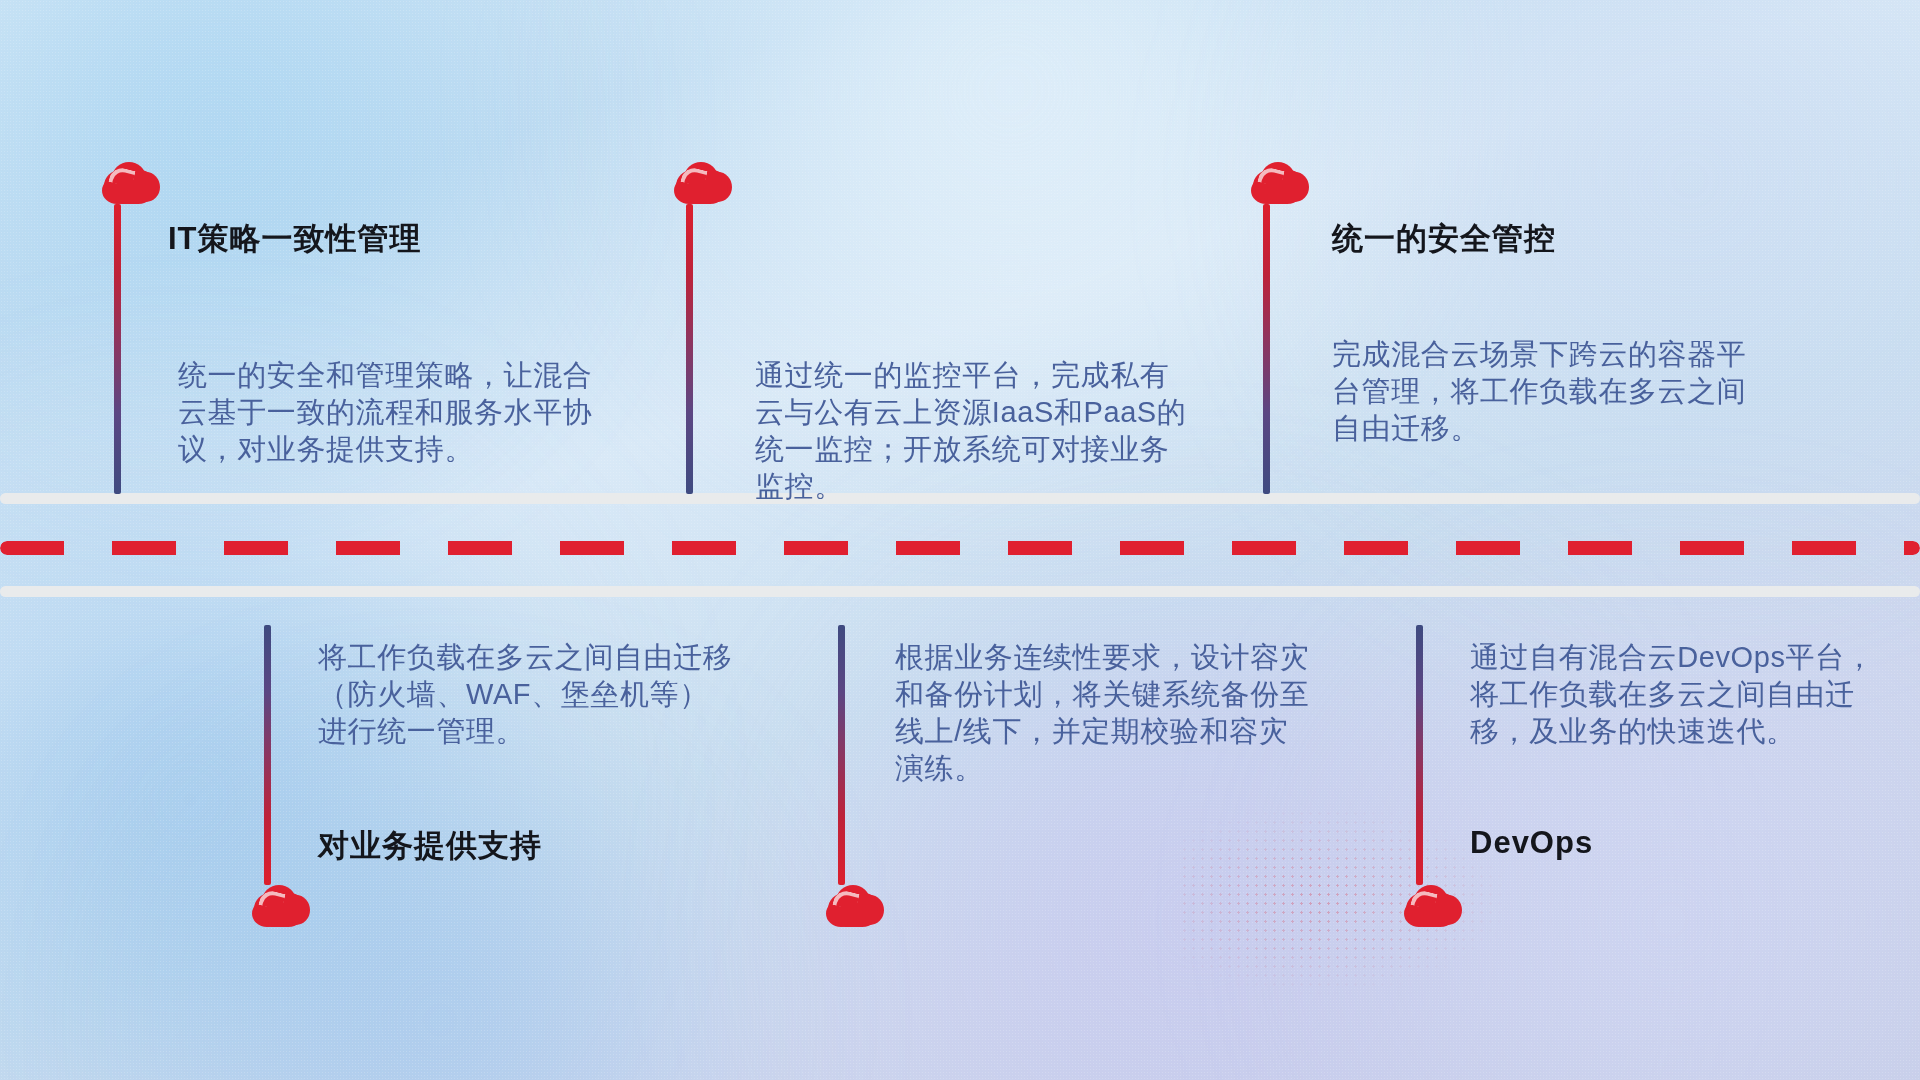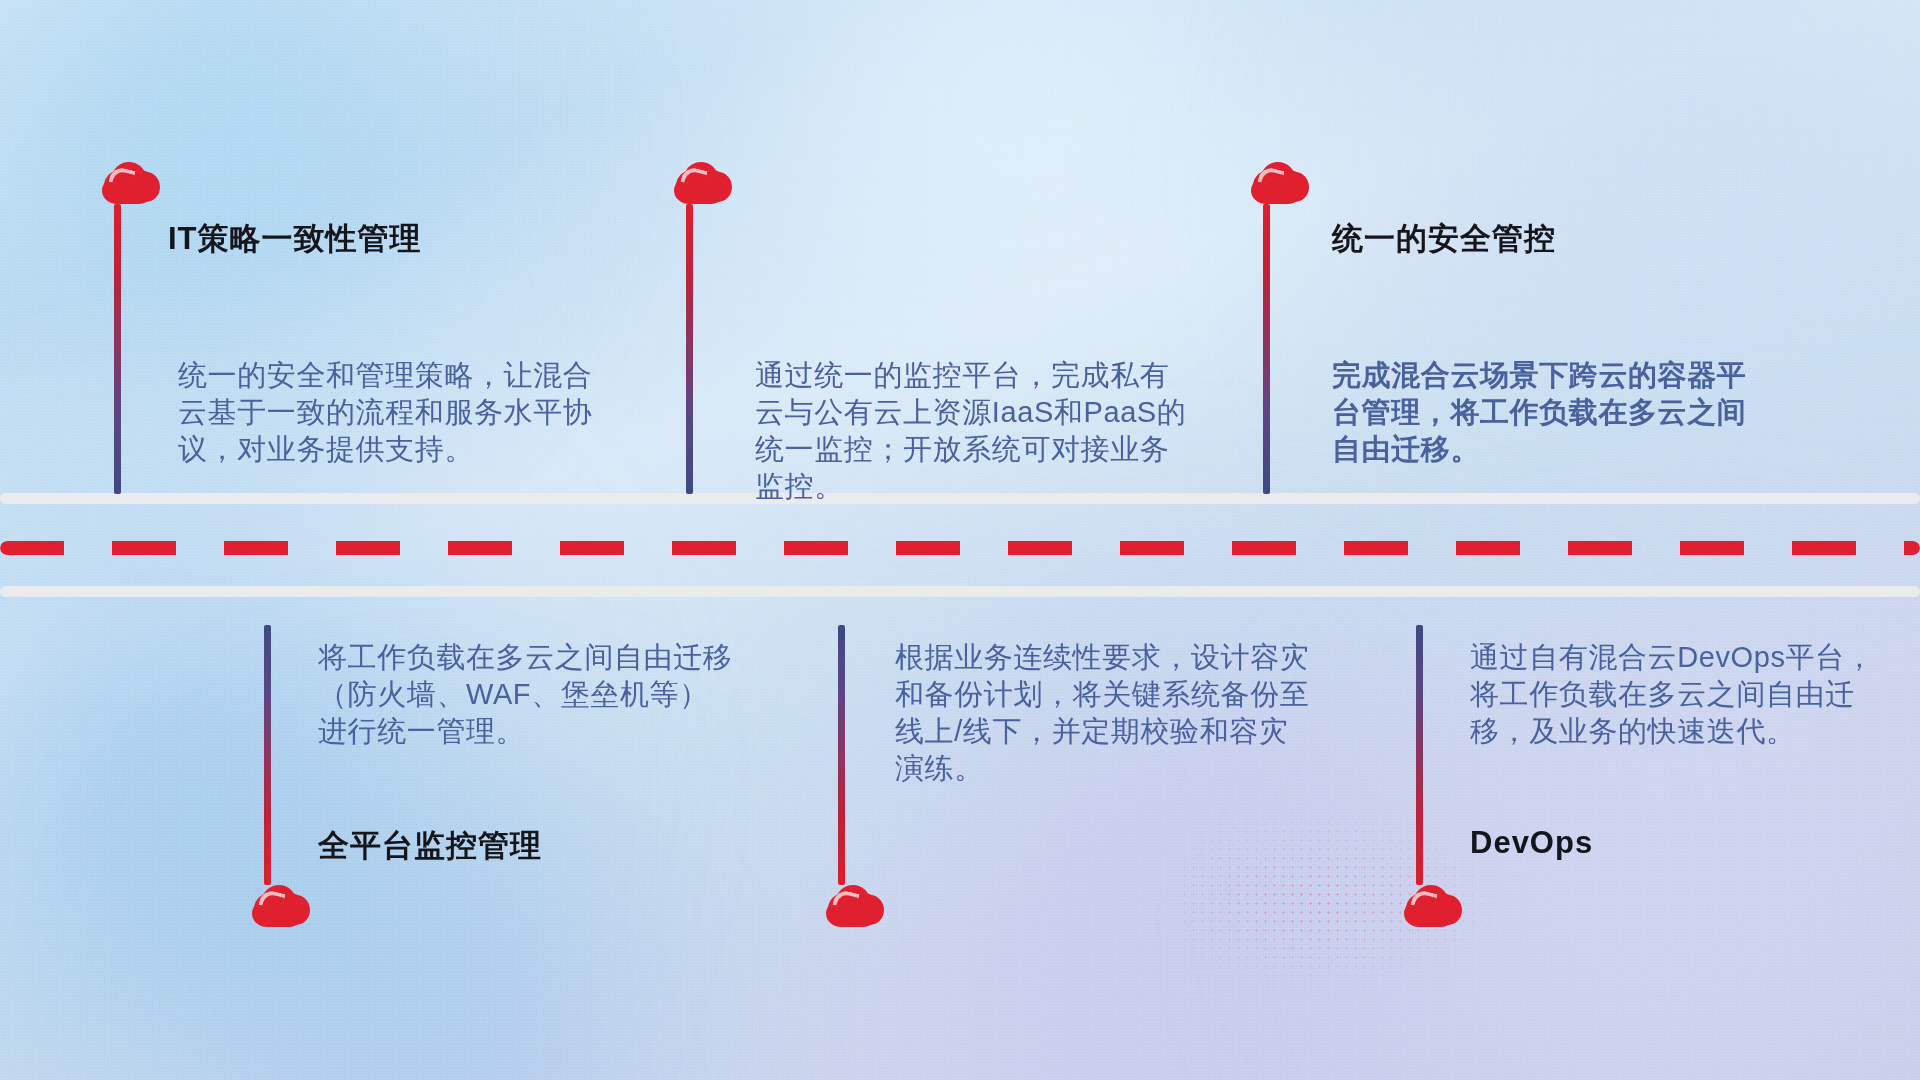--- a/index.html
+++ b/index.html
@@ -127,21 +127,21 @@
     </div>
     <div class="stem down" style="height:290px;margin-left:16px;"></div>
   </div>
 
   <div class="title" style="left:168px;top:218px;">IT策略一致性管理</div>
   <div class="desc" style="left:178px;top:357px;width:418px;">统一的安全和管理策略，让混合云基于一致的流程和服务水平协议，对业务提供支持。</div>
 
   <div class="desc" style="left:755px;top:357px;width:432px;">通过统一的监控平台，完成私有云与公有云上资源IaaS和PaaS的统一监控；开放系统可对接业务监控。</div>
 
   <div class="title" style="left:1332px;top:218px;">统一的安全管控</div>
-  <div class="desc" style="left:1332px;top:357px;width:432px;font-weight:bold;">完成混合云场景下跨云的容器平台管理，将工作负载在多云之间自由迁移。</div>
+  <div class="desc" style="left:1332px;top:336px;width:432px;">完成混合云场景下跨云的容器平台管理，将工作负载在多云之间自由迁移。</div>
 
   <div class="pin" style="left:248px;top:625px;">
     <div class="stem up" style="height:260px;margin-left:16px;"></div>
     <div class="cloud" style="margin-top:-2px;">
       <div class="c-bump1"></div>
         <div class="c-bump2"></div>
         <div class="c-bump3"></div>
       <div class="c-main"></div>
         <div class="c-hi"></div>
     </div>
@@ -161,20 +161,20 @@
     <div class="cloud" style="margin-top:-2px;">
       <div class="c-bump1"></div>
         <div class="c-bump2"></div>
         <div class="c-bump3"></div>
       <div class="c-main"></div>
         <div class="c-hi"></div>
     </div>
   </div>
 
   <div class="desc" style="left:318px;top:639px;width:420px;">将工作负载在多云之间自由迁移（防火墙、WAF、堡垒机等）进行统一管理。</div>
-  <div class="title" style="left:318px;top:825px;">全平台监控管理</div>
+  <div class="title" style="left:318px;top:825px;">对业务提供支持</div>
 
   <div class="desc" style="left:895px;top:639px;width:420px;">根据业务连续性要求，设计容灾和备份计划，将关键系统备份至线上/线下，并定期校验和容灾演练。</div>
 
   <div class="desc" style="left:1470px;top:639px;width:420px;">通过自有混合云DevOps平台，将工作负载在多云之间自由迁移，及业务的快速迭代。</div>
   <div class="title" style="left:1470px;top:825px;">DevOps</div>
 
 </div>
 
 </body></html>

